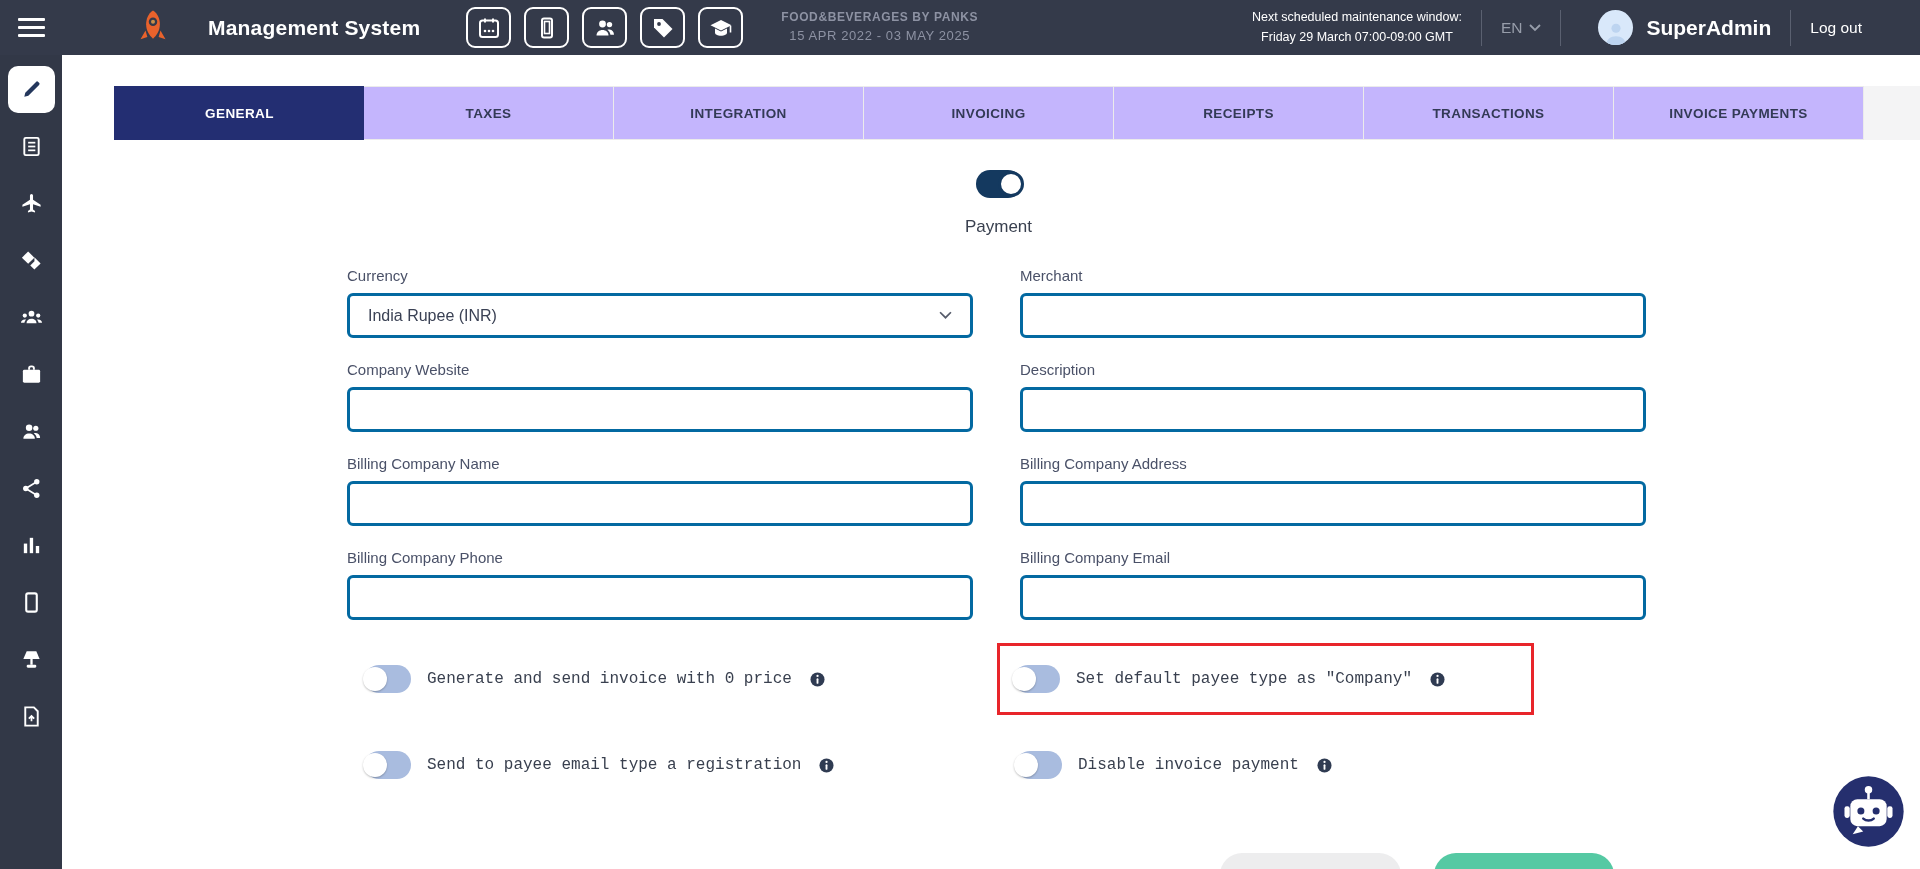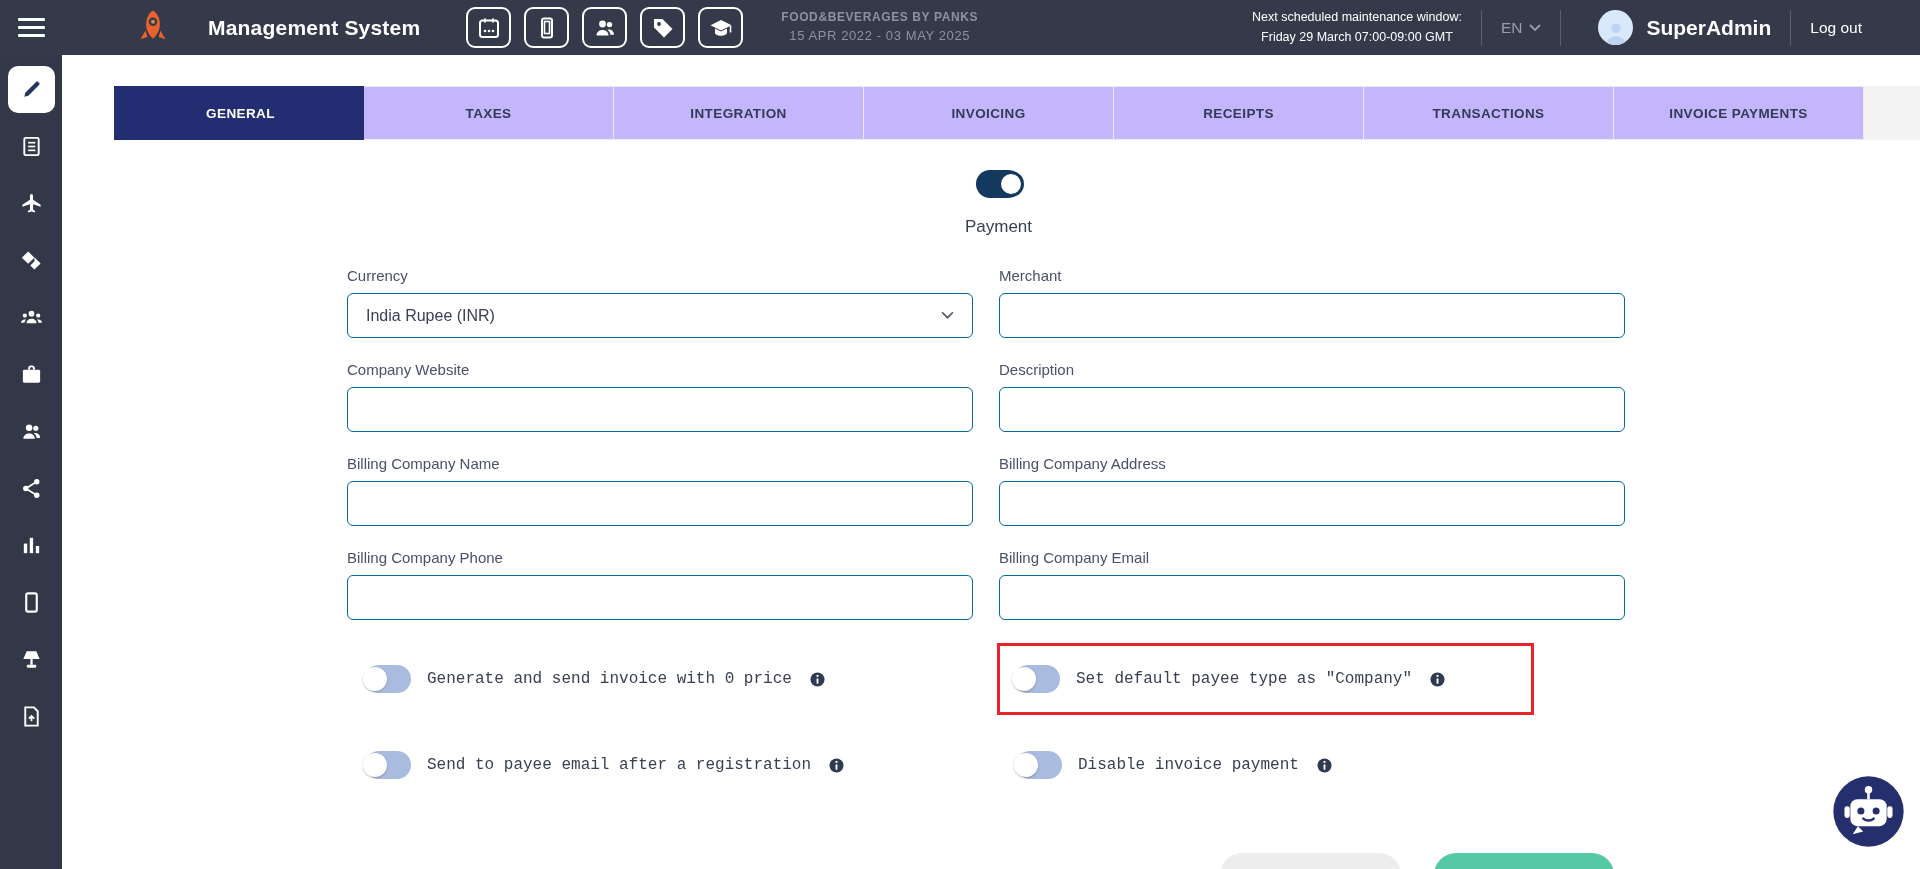--- a/index.html
+++ b/index.html
@@ -39,41 +39,41 @@
   .side-item svg { width:23px; height:23px; }
   .side-item.active { background:#fff; color:#24375c; }
 
   .main { flex:1; background:#fff; position:relative; }
 
   
   .tabs { display:flex; margin:31px 0 0 52px; }
   .tab { width:250px; height:54px; display:flex; align-items:center; justify-content:center;
     font-size:13.5px; font-weight:700; letter-spacing:.4px; color:#333a56;
     background:#c4b5fd; border:1px solid #ebebeb; border-left:none; cursor:pointer; white-space:nowrap; }
-  .tab:first-child { border-left:4px solid #8b5cf6; }
+  .tab:first-child { border-left:2px solid #8b5cf6; }
   .tab.active { background:#232e72; border-color:#232e72; color:#fff; }
   .tabs-filler { flex:1; height:54px; background:#f4f4f5; }
 
   
   .form { margin:30px 0 0 285px; width:1285px; }
   .payment-row { display:flex; align-items:center; gap:19px; margin:0 0 30px 18px;flex-direction:column; }
   .payment-label { font-size:17px; color:#39404f; }
 
   .toggle { position:relative; width:46px; height:28px; border-radius:14px; flex:0 0 auto; cursor:pointer; }
   .toggle.on { background:#14395f; }
   .toggle.on .knob { position:absolute; right:-2px; top:1px; width:26px; height:26px; border-radius:50%;
     background:#fff; border:3px solid #14395f; }
   .toggle.off { background:#a9bcdf; }
   .toggle.off .knob { position:absolute; left:-2px; top:2px; width:24px; height:24px; border-radius:50%;
     background:#fff; box-shadow:0 1px 2px rgba(0,0,0,.25); }
 
-  .grid { display:grid; grid-template-columns:626px 626px; column-gap:26px; }
+  .grid { display:grid; grid-template-columns:626px 626px; column-gap:47px; }
   .field { margin-bottom:23px; }
   .field-label { display:block; font-size:15px; color:#4a5168; margin-bottom:9px; }
-  .control { width:100%; height:45px; border:1px solid #0369a1; border-radius:6px; background:#fff; }
+  .control { width:100%; height:45px; border:3px solid #0369a1; border-radius:6px; background:#fff; }
   .select { display:flex; align-items:center; justify-content:space-between; padding:0 18px; cursor:pointer; }
   .select-value { font-size:16px; color:#3a4154; }
   .select svg { width:13px; height:9px; }
   .text-input { padding:0 16px; font-size:16px; color:#3a4154; outline:none;
     font-family:"Liberation Sans","DejaVu Sans",sans-serif; }
 
   .toggle-grid { display:grid; grid-template-columns:626px 626px; column-gap:33px; align-items:center; }
   .toggle-cell { display:flex; align-items:center; gap:16px; padding-left:18px; }
   .toggle-label { font-size:16px; color:#39404f; white-space:nowrap;font-family:Liberation Mono, monospace; }
   .info-icon { width:15px; height:15px; flex:0 0 auto; margin-left:2px; }
@@ -363,21 +363,21 @@
             </svg>
           </div>
         </div>
       </div>
 
       <div class="toggle-grid row2">
         <div class="toggle-cell">
           <div class="toggle off">
               <div class="knob"></div>
             </div>
-          <span class="toggle-label">Send to payee email after a registration</span>
+          <span class="toggle-label">Send to payee email type a registration</span>
           <svg class="info-icon" viewBox="0 0 16 16">
             <circle cx="8" cy="8" r="7.5" fill="#2f3b52"></circle>
             <circle cx="8" cy="4.2" r="1.2" fill="#fff"></circle>
             <rect x="7" y="6.6" width="2" height="6" rx="1" fill="#fff"></rect>
           </svg>
         </div>
         <div class="toggle-cell cell-plain-right">
           <div class="toggle off">
               <div class="knob"></div>
             </div>

